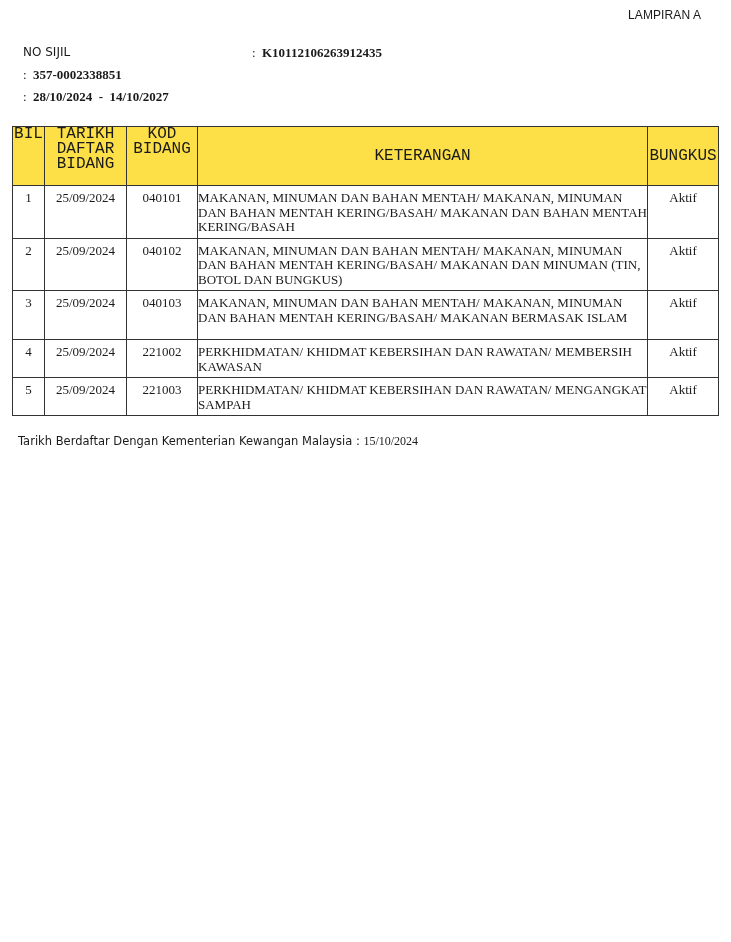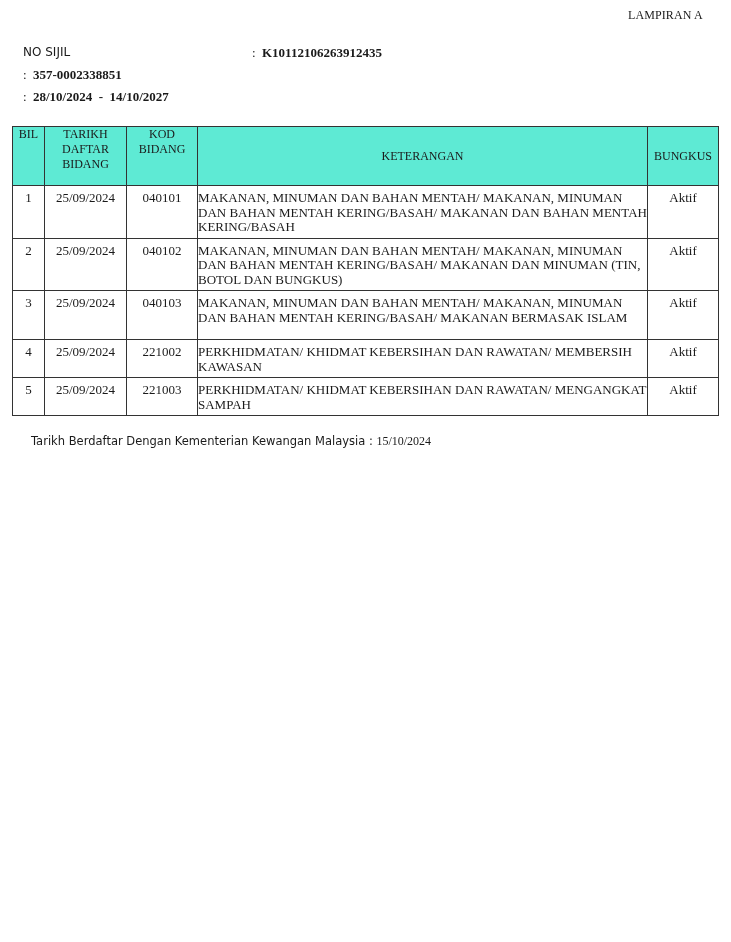--- a/index.html
+++ b/index.html
@@ -3,21 +3,21 @@
   <meta charset="utf-8">
   <style>
     html, body { margin: 0; padding: 0; background: #ffffff; }
     body {
       width: 731px; height: 942px; position: relative; overflow: hidden;
       color: #1a1a1a;
       font-family: "Liberation Serif", serif;
     }
     .lampiran {
       position: absolute; top: 8px; left: 628px;
-      font-family: Liberation Serif, serif; font-size: 12px; letter-spacing: 0.1px;
+      font-family: Liberation Sans, sans-serif; font-size: 12px; letter-spacing: 0.1px;
     }
     .meta { position: absolute; left: 23px; top: 45px; }
     .meta-row { display: flex; height: 22px; }
     .meta-label {
       width: 229px;
       font-family: "DejaVu Sans", sans-serif; font-size: 12px;
     }
     .meta-colon { width: 10px; font-size: 13px; }
     .meta-value { font-size: 13px; font-weight: bold; }
 
@@ -25,40 +25,40 @@
       position: absolute; left: 12px; top: 126px;
       width: 706px;
       border-collapse: collapse;
       table-layout: fixed;
     }
     table.bidang th, table.bidang td {
       border: 1.3px solid #333333;
       padding: 0;
     }
     table.bidang th {
-      background: #5eead4;
-      font-family: Liberation Serif, serif;
-      font-weight: normal; font-size: 12px;
+      background: #fde047;
+      font-family: Liberation Mono, monospace;
+      font-weight: normal; font-size: 16px;
       line-height: 15px;
       vertical-align: top;
       height: 58px;
     }
     table.bidang th.kw, table.bidang th.st { vertical-align: middle; }
     table.bidang td {
       font-size: 13px; line-height: 14.5px;
       vertical-align: top;
       padding-top: 5px;
       padding-bottom: 3px;
     }
     td.c { text-align: center; }
     td.desc { padding-left: 4px; padding-right: 4px; margin-left: 14px; }
     th.h-bil { padding-top: 0; }
 
     .footer-note {
-      position: absolute; left: 31px; top: 434px;
+      position: absolute; left: 18px; top: 434px;
       font-family: "DejaVu Sans", sans-serif; font-size: 11.5px;
     }
     .footer-note .fv { font-family: "Liberation Serif", serif; font-size: 12px; }
   </style>
 </head>
 <body>
 
 <div class="lampiran">LAMPIRAN A</div>
 
 <div class="meta">

